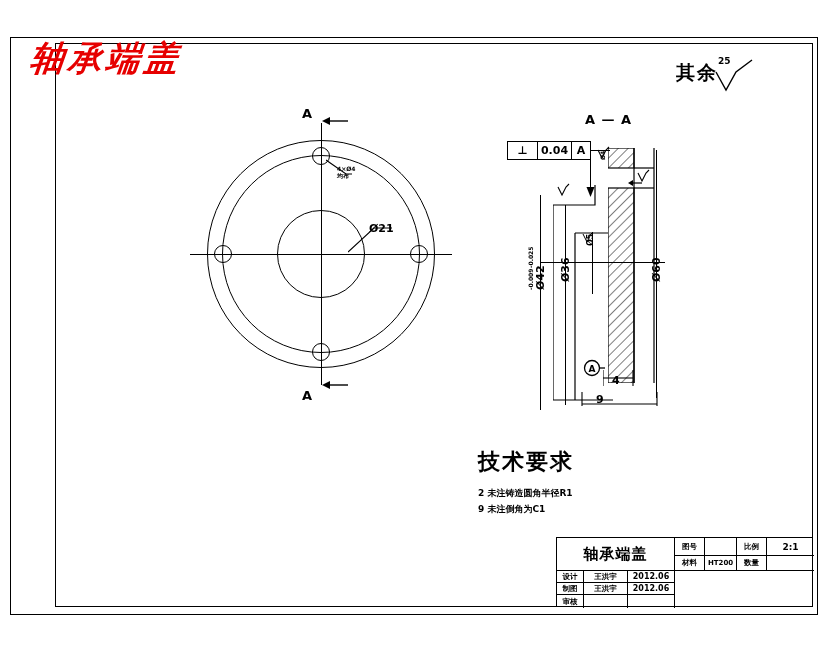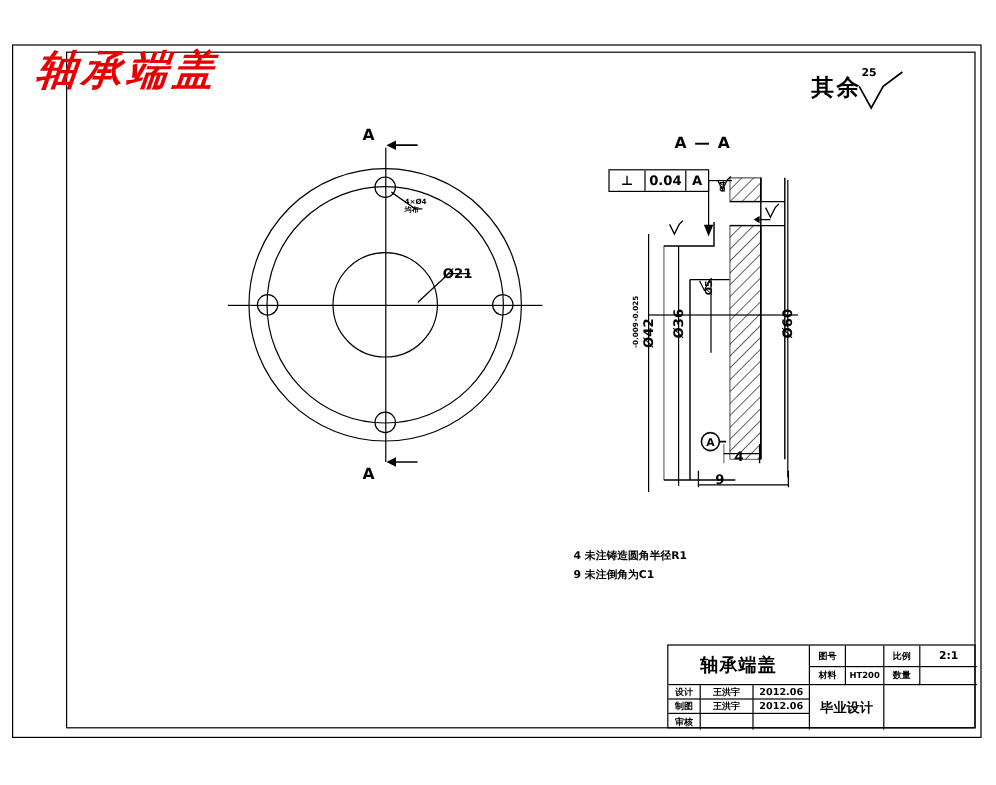--- a/index.html
+++ b/index.html
@@ -106,21 +106,21 @@
 <div class="t dim" style="left:369px;top:222px;">Ø21</div>
 
 <div class="abs" style="left:326px;top:158px;">
   <svg width="28" height="20" viewBox="0 0 28 20">
       <path d="M0 2 L20 16 L26 16" stroke="#000" stroke-width="1.1" fill="none"></path>
     </svg>
 </div>
 <div class="t tiny" style="left:337px;top:166px;">4×Ø4</div>
 <div class="t tiny" style="left:337px;top:173px;">均布</div>
 
-<div class="t sec-label" style="left:562px;top:112px;">A — A</div>
+<div class="t sec-label" style="left:585px;top:112px;">A — A</div>
 
 <div class="abs" id="tol-frame">
   <div style="width:30px;">⊥</div>
   <div style="width:34px;">0.04</div>
   <div style="width:18px;">A</div>
 </div>
 
 <div class="ln hl" style="left:590px;top:150px;width:20px;"></div>
 <div class="ln vl" style="left:590px;top:150px;height:38px;"></div>
 <div class="abs" style="left:586px;top:182px;">
@@ -220,21 +220,22 @@
 <div class="abs" style="left:581px;top:392px;">
   <svg width="78" height="16" viewBox="0 0 78 16">
     <line x1="1" y1="0" x2="1" y2="14" stroke="#000" stroke-width="1.1"></line>
     <line x1="76" y1="0" x2="76" y2="14" stroke="#000" stroke-width="1.1"></line>
     <line x1="1" y1="12" x2="76" y2="12" stroke="#000" stroke-width="1.1"></line>
   </svg>
 </div>
 <div class="t dim" style="left:596px;top:393px;">9</div>
 
 <div class="abs" id="tech-req">
-  <div class="item" style="margin-top:10px;">4  未注铸造圆角半径R1</div>
+  <div class="head">技术要求</div>
+  <div class="item" style="margin-top:10px;">2  未注铸造圆角半径R1</div>
   <div class="item">9  未注倒角为C1</div>
 </div>
 
 <div class="abs" id="title-block">
 
   <div class="cell big" style="grid-column:1/4;grid-row:1/3;">轴承端盖</div>
   <div class="cell" style="grid-column:4/5;grid-row:1/2;">图号</div>
   <div class="cell" style="grid-column:5/6;grid-row:1/2;"></div>
   <div class="cell" style="grid-column:6/7;grid-row:1/2;">比例</div>
   <div class="cell nb-r" style="grid-column:7/8;grid-row:1/2;font-size:9px;">2:1</div>
@@ -249,14 +250,13 @@
   <div class="cell" style="grid-column:3/4;grid-row:3/4;font-size:8px;">2012.06</div>
 
   <div class="cell" style="grid-column:1/2;grid-row:4/5;">制图</div>
   <div class="cell" style="grid-column:2/3;grid-row:4/5;">王洪宇</div>
   <div class="cell" style="grid-column:3/4;grid-row:4/5;font-size:8px;">2012.06</div>
 
   <div class="cell nb-b" style="grid-column:1/2;grid-row:5/6;">审核</div>
   <div class="cell nb-b" style="grid-column:2/3;grid-row:5/6;"></div>
   <div class="cell nb-b" style="grid-column:3/4;grid-row:5/6;"></div>
 
-  <div class="cell mid" style="grid-column:4/6;grid-row:3/6;border-bottom:none;">毕业设计</div>
 </div>
 
 </body></html>

